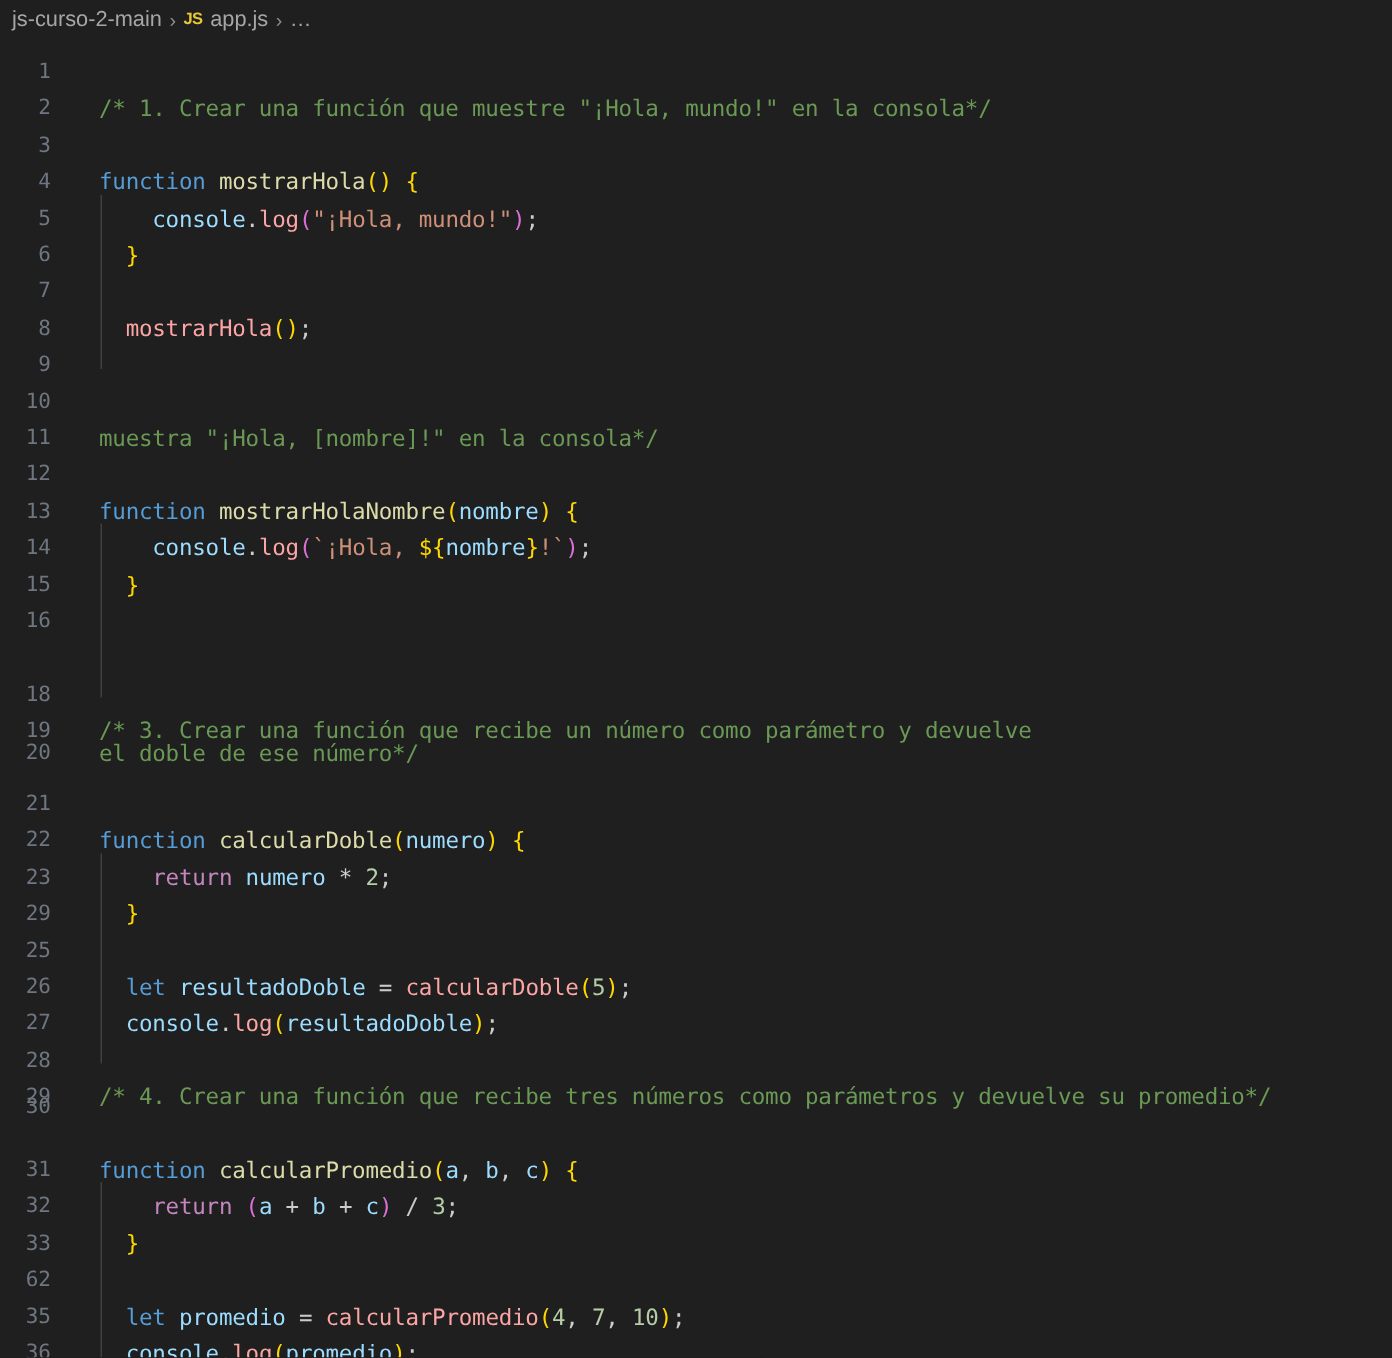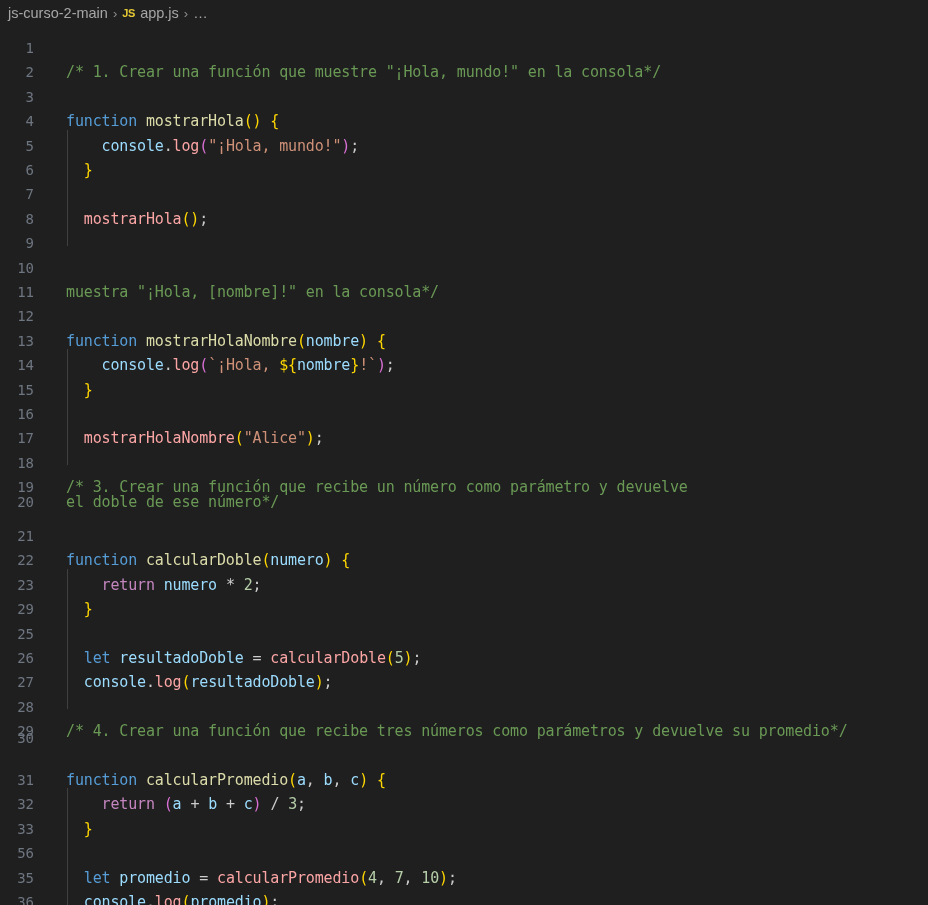--- a/index.html
+++ b/index.html
@@ -128,33 +128,32 @@
     <div class="code-line" style="position: absolute; left: 0px; right: 0px; top: 156.4px;"><span class="lnum">7</span><span class="ltext"></span></div>
     <div class="code-line" style="position: absolute; left: 0px; right: 0px; top: 180.8px;"><span class="lnum">8</span><span class="ltext"><span class="t-plain">  </span><span class="t-fncall">mostrarHola</span><span class="t-br1">()</span><span class="t-plain">;</span></span></div>
     <div class="code-line" style="position: absolute; left: 0px; right: 0px; top: 205.2px;"><span class="lnum">9</span><span class="ltext"></span></div>
     <div class="code-line" style="position: absolute; left: 0px; right: 0px; top: 229.6px;"><span class="lnum">10</span></div>
     <div class="code-line" style="position: absolute; left: 0px; right: 0px; top: 254px;"><span class="lnum">11</span><span class="ltext"><span class="t-comment">muestra "¡Hola, [nombre]!" en la consola*/</span></span></div>
     <div class="code-line" style="position: absolute; left: 0px; right: 0px; top: 278.4px;"><span class="lnum">12</span><span class="ltext"></span></div>
     <div class="code-line" style="position: absolute; left: 0px; right: 0px; top: 302.8px;"><span class="lnum">13</span><span class="ltext"><span class="t-keyword">function </span><span class="t-fndef">mostrarHolaNombre</span><span class="t-br1">(</span><span class="t-var">nombre</span><span class="t-br1">)</span><span class="t-plain"> </span><span class="t-br1">{</span></span></div>
     <div class="code-line" style="position: absolute; left: 0px; right: 0px; top: 327.2px;"><span class="lnum">14</span><span class="ltext"><span class="t-plain">    </span><span class="t-var">console</span><span class="t-plain">.</span><span class="t-fncall">log</span><span class="t-br2">(</span><span class="t-string">`¡Hola, </span><span class="t-br1">${</span><span class="t-var">nombre</span><span class="t-br1">}</span><span class="t-string">!`</span><span class="t-br2">)</span><span class="t-plain">;</span></span></div>
     <div class="code-line" style="position: absolute; left: 0px; right: 0px; top: 351.6px;"><span class="lnum">15</span><span class="ltext"><span class="t-plain">  </span><span class="t-br1">}</span></span></div>
     <div class="code-line" style="position: absolute; left: 0px; right: 0px; top: 376px;"><span class="lnum">16</span><span class="ltext"></span></div>
-    <div class="code-line" style="position: absolute; left: 0px; right: 0px; top: 400.4px;"><span class="lnum">17</span><span class="ltext"><span class="t-plain">  </span><span class="t-fncall">mostrarHolaNombre</span><span class="t-br1">(</span><span class="t-string">"Alice"</span><span class="t-br1">)</span><span class="t-plain">;</span></span></div>
     <div class="code-line" style="position: absolute; left: 0px; right: 0px; top: 424.8px;"><span class="lnum">18</span><span class="ltext"></span></div>
     <div class="code-line" style="position: absolute; left: 0px; right: 0px; top: 449.2px;"><span class="lnum">19</span><span class="ltext"><span class="t-comment">/* 3. Crear una función que recibe un número como parámetro y devuelve</span></span></div>
     <div class="code-line" style="position: absolute; left: 0px; right: 0px; top: 464px;"><span class="lnum">20</span><span class="ltext"><span class="t-comment">el doble de ese número*/</span></span></div>
     <div class="code-line" style="position: absolute; left: 0px; right: 0px; top: 498px;"><span class="lnum">21</span><span class="ltext"></span></div>
     <div class="code-line" style="position: absolute; left: 0px; right: 0px; top: 522.4px;"><span class="lnum">22</span><span class="ltext"><span class="t-keyword">function </span><span class="t-fndef">calcularDoble</span><span class="t-br1">(</span><span class="t-var">numero</span><span class="t-br1">)</span><span class="t-plain"> </span><span class="t-br1">{</span></span></div>
     <div class="code-line" style="position: absolute; left: 0px; right: 0px; top: 546.8px;"><span class="lnum">23</span><span class="ltext"><span class="t-plain">    </span><span class="t-control">return</span><span class="t-plain"> </span><span class="t-var">numero</span><span class="t-plain"> </span><span class="t-plain">*</span><span class="t-plain"> </span><span class="t-number">2</span><span class="t-plain">;</span></span></div>
     <div class="code-line" style="position: absolute; left: 0px; right: 0px; top: 571.2px;"><span class="lnum">29</span><span class="ltext"><span class="t-plain">  </span><span class="t-br1">}</span></span></div>
     <div class="code-line" style="position: absolute; left: 0px; right: 0px; top: 595.6px;"><span class="lnum">25</span><span class="ltext"></span></div>
     <div class="code-line" style="position: absolute; left: 0px; right: 0px; top: 620px;"><span class="lnum">26</span><span class="ltext"><span class="t-plain">  </span><span class="t-keyword">let</span><span class="t-plain"> </span><span class="t-var">resultadoDoble</span><span class="t-plain"> </span><span class="t-plain">=</span><span class="t-plain"> </span><span class="t-fncall">calcularDoble</span><span class="t-br1">(</span><span class="t-number">5</span><span class="t-br1">)</span><span class="t-plain">;</span></span></div>
     <div class="code-line" style="position: absolute; left: 0px; right: 0px; top: 644.4px;"><span class="lnum">27</span><span class="ltext"><span class="t-plain">  </span><span class="t-var">console</span><span class="t-plain">.</span><span class="t-fncall">log</span><span class="t-br1">(</span><span class="t-var">resultadoDoble</span><span class="t-br1">)</span><span class="t-plain">;</span></span></div>
     <div class="code-line" style="position: absolute; left: 0px; right: 0px; top: 668.8px;"><span class="lnum">28</span><span class="ltext"></span></div>
     <div class="code-line" style="position: absolute; left: 0px; right: 0px; top: 693.2px;"><span class="lnum">29</span><span class="ltext"><span class="t-comment">/* 4. Crear una función que recibe tres números como parámetros y devuelve su promedio*/</span></span></div>
     <div class="code-line" style="position: absolute; left: 0px; right: 0px; top: 700px;"><span class="lnum">30</span><span class="ltext"></span></div>
     <div class="code-line" style="position: absolute; left: 0px; right: 0px; top: 742px;"><span class="lnum">31</span><span class="ltext"><span class="t-keyword">function </span><span class="t-fndef">calcularPromedio</span><span class="t-br1">(</span><span class="t-var">a</span><span class="t-plain">, </span><span class="t-var">b</span><span class="t-plain">, </span><span class="t-var">c</span><span class="t-br1">)</span><span class="t-plain"> </span><span class="t-br1">{</span></span></div>
     <div class="code-line" style="position: absolute; left: 0px; right: 0px; top: 766.4px;"><span class="lnum">32</span><span class="ltext"><span class="t-plain">    </span><span class="t-control">return</span><span class="t-plain"> </span><span class="t-br2">(</span><span class="t-var">a</span><span class="t-plain"> + </span><span class="t-var">b</span><span class="t-plain"> + </span><span class="t-var">c</span><span class="t-br2">)</span><span class="t-plain"> </span><span class="t-plain">/</span><span class="t-plain"> </span><span class="t-number">3</span><span class="t-plain">;</span></span></div>
     <div class="code-line" style="position: absolute; left: 0px; right: 0px; top: 790.8px;"><span class="lnum">33</span><span class="ltext"><span class="t-plain">  </span><span class="t-br1">}</span></span></div>
-    <div class="code-line" style="position: absolute; left: 0px; right: 0px; top: 815.2px;"><span class="lnum">56</span><span class="ltext"></span></div>
+    <div class="code-line" style="position: absolute; left: 0px; right: 0px; top: 815.2px;"><span class="lnum">62</span><span class="ltext"></span></div>
     <div class="code-line" style="position: absolute; left: 0px; right: 0px; top: 839.6px;"><span class="lnum">35</span><span class="ltext"><span class="t-plain">  </span><span class="t-keyword">let</span><span class="t-plain"> </span><span class="t-var">promedio</span><span class="t-plain"> </span><span class="t-plain">=</span><span class="t-plain"> </span><span class="t-fncall">calcularPromedio</span><span class="t-br1">(</span><span class="t-number">4</span><span class="t-plain">, </span><span class="t-number">7</span><span class="t-plain">, </span><span class="t-number">10</span><span class="t-br1">)</span><span class="t-plain">;</span></span></div>
     <div class="code-line" style="position: absolute; left: 0px; right: 0px; top: 864px;"><span class="lnum">36</span><span class="ltext"><span class="t-plain">  </span><span class="t-var">console</span><span class="t-plain">.</span><span class="t-fncall">log</span><span class="t-br1">(</span><span class="t-var">promedio</span><span class="t-br1">)</span><span class="t-plain">;</span></span></div>
   </div>
 
 </body></html>

